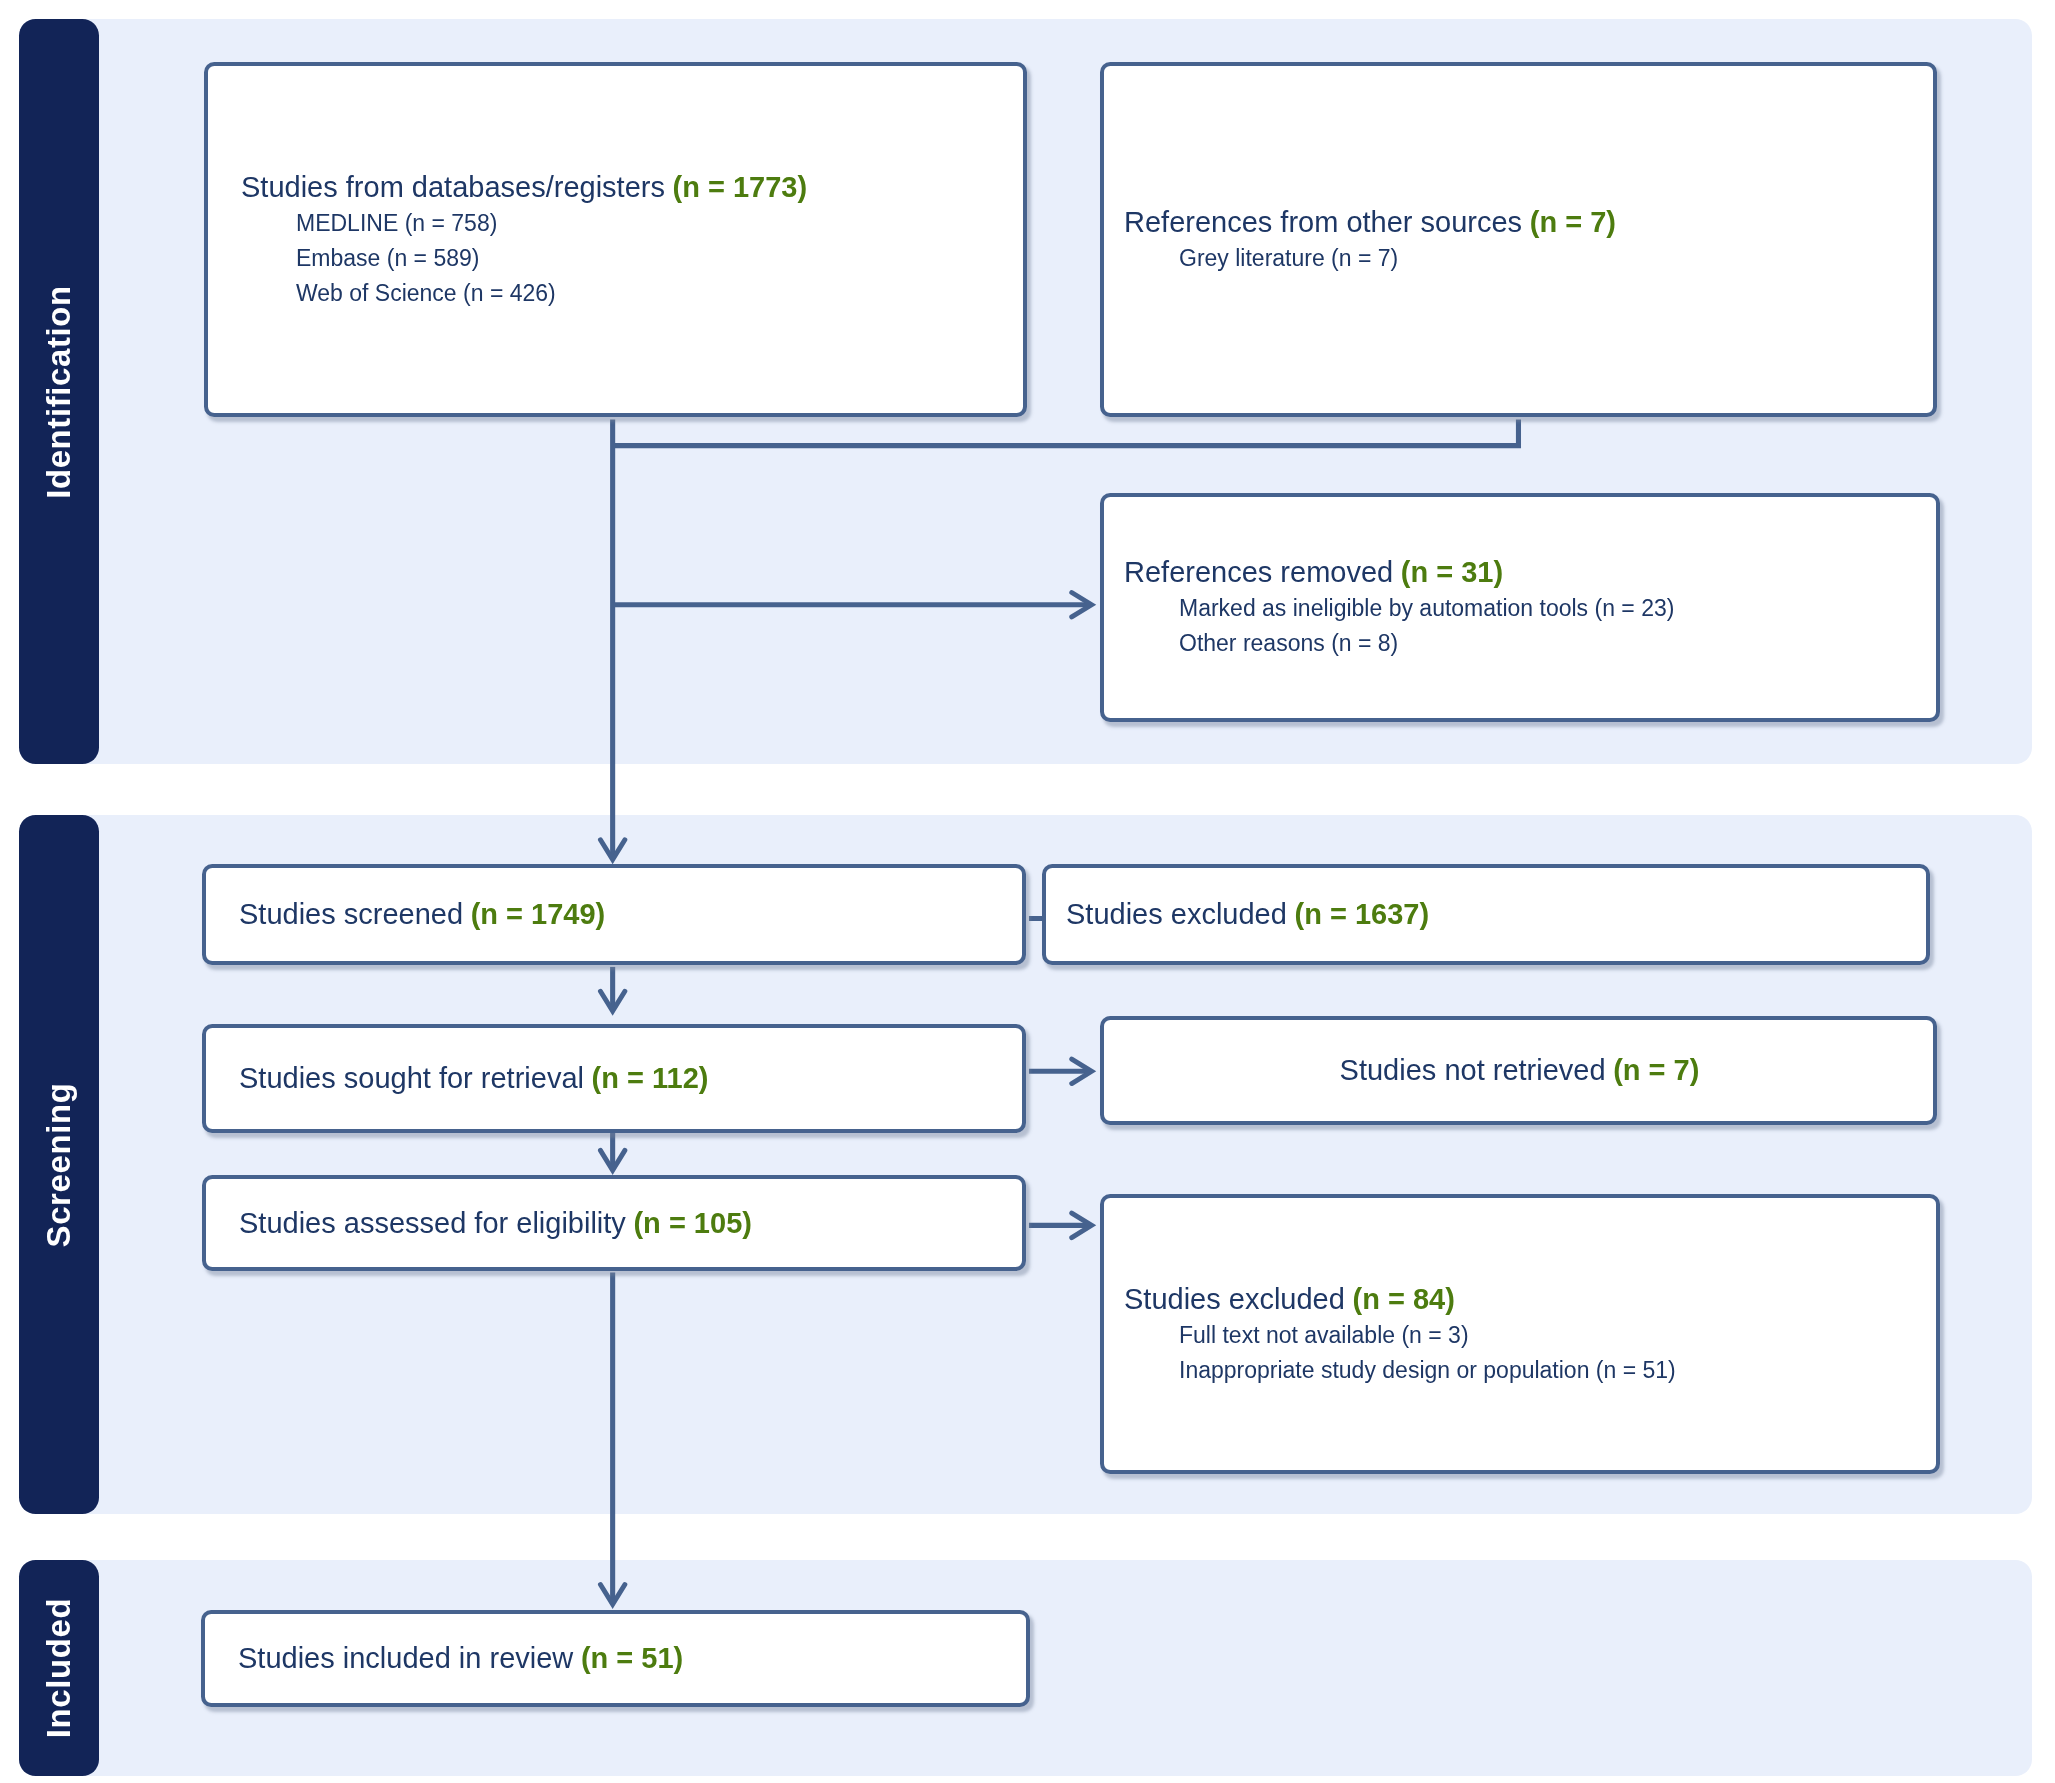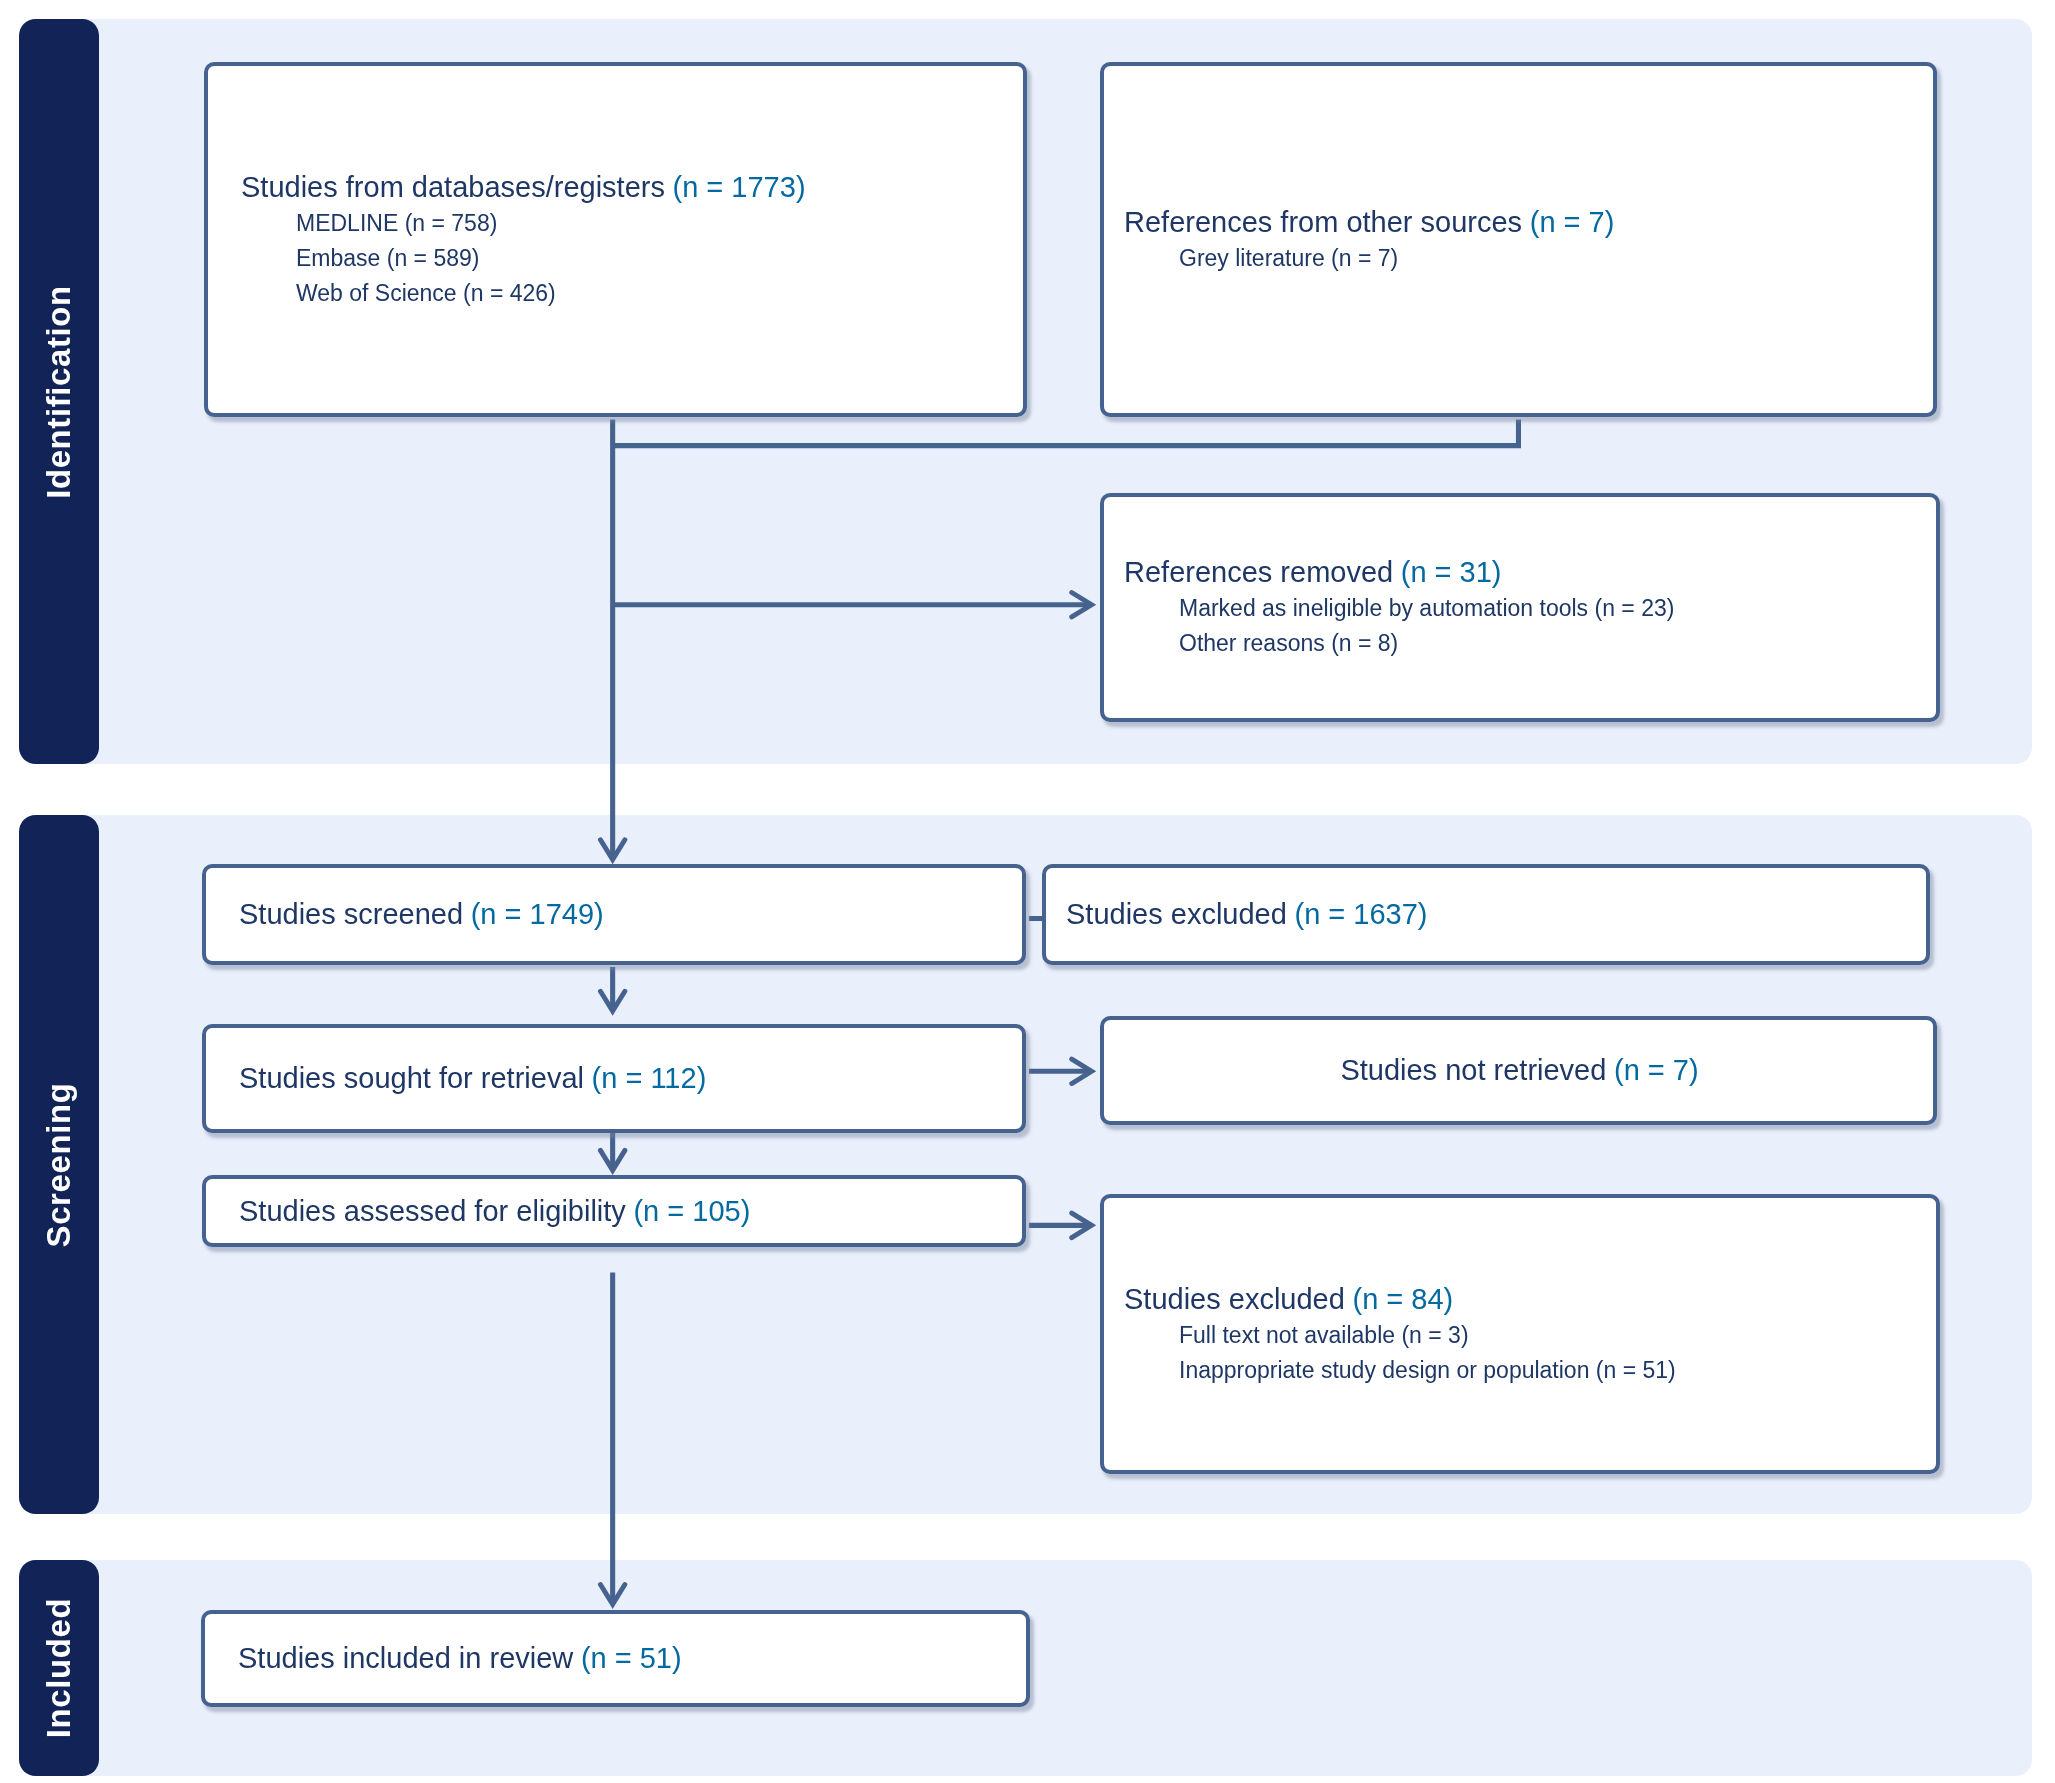--- a/index.html
+++ b/index.html
@@ -35,30 +35,30 @@
     background:#ffffff;
     border:4.5px solid #46628e;
     border-radius:10.2px;
     box-sizing:border-box;
     box-shadow:3.8px 4.5px 3.2px rgba(120,132,158,0.45);
     display:flex;flex-direction:column;justify-content:center;
     padding-left:33px;padding-right:18px;
   }
   .box.right{padding-left:20px;}
   .line{font-size:29px;color:#1e3765;line-height:37px;white-space:nowrap;}
-  .count{font-weight:normal;color:#0369a1;margin-left:7.6px;}
+  .count{font-weight:bold;color:#4d7c0f;margin-left:7.6px;}
   .item{font-size:23px;color:#1e3765;line-height:35px;padding-left:55px;white-space:nowrap;}
   #box-databases{left:204px;top:62px;width:823px;height:355px;}
   #box-other-sources{left:1100px;top:62px;width:837px;height:355px;}
   #box-references-removed{left:1100px;top:493px;width:840px;height:229px;}
   #box-screened{left:202px;top:864px;width:824px;height:101px;}
   #box-excluded-screening{left:1042px;top:864px;width:888px;height:101px;}
   #box-sought{left:202px;top:1016px;width:824px;height:109px;margin-top:8px;}
   #box-not-retrieved{left:1100px;top:1016px;width:837px;height:109px;align-items:center;}
-  #box-assessed{left:202px;top:1175px;width:824px;height:72px;}
+  #box-assessed{left:202px;top:1175px;width:824px;height:96px;}
   #box-excluded-eligibility{left:1100px;top:1194px;width:840px;height:280px;}
   #box-included{left:201px;top:1610px;width:829px;height:97px;}
   svg.connectors{position:absolute;left:0;top:0;pointer-events:none;}
 </style>
 </head>
 <body>
 
 <div class="canvas">
 
   <div class="panel" id="panel-identification"></div>

